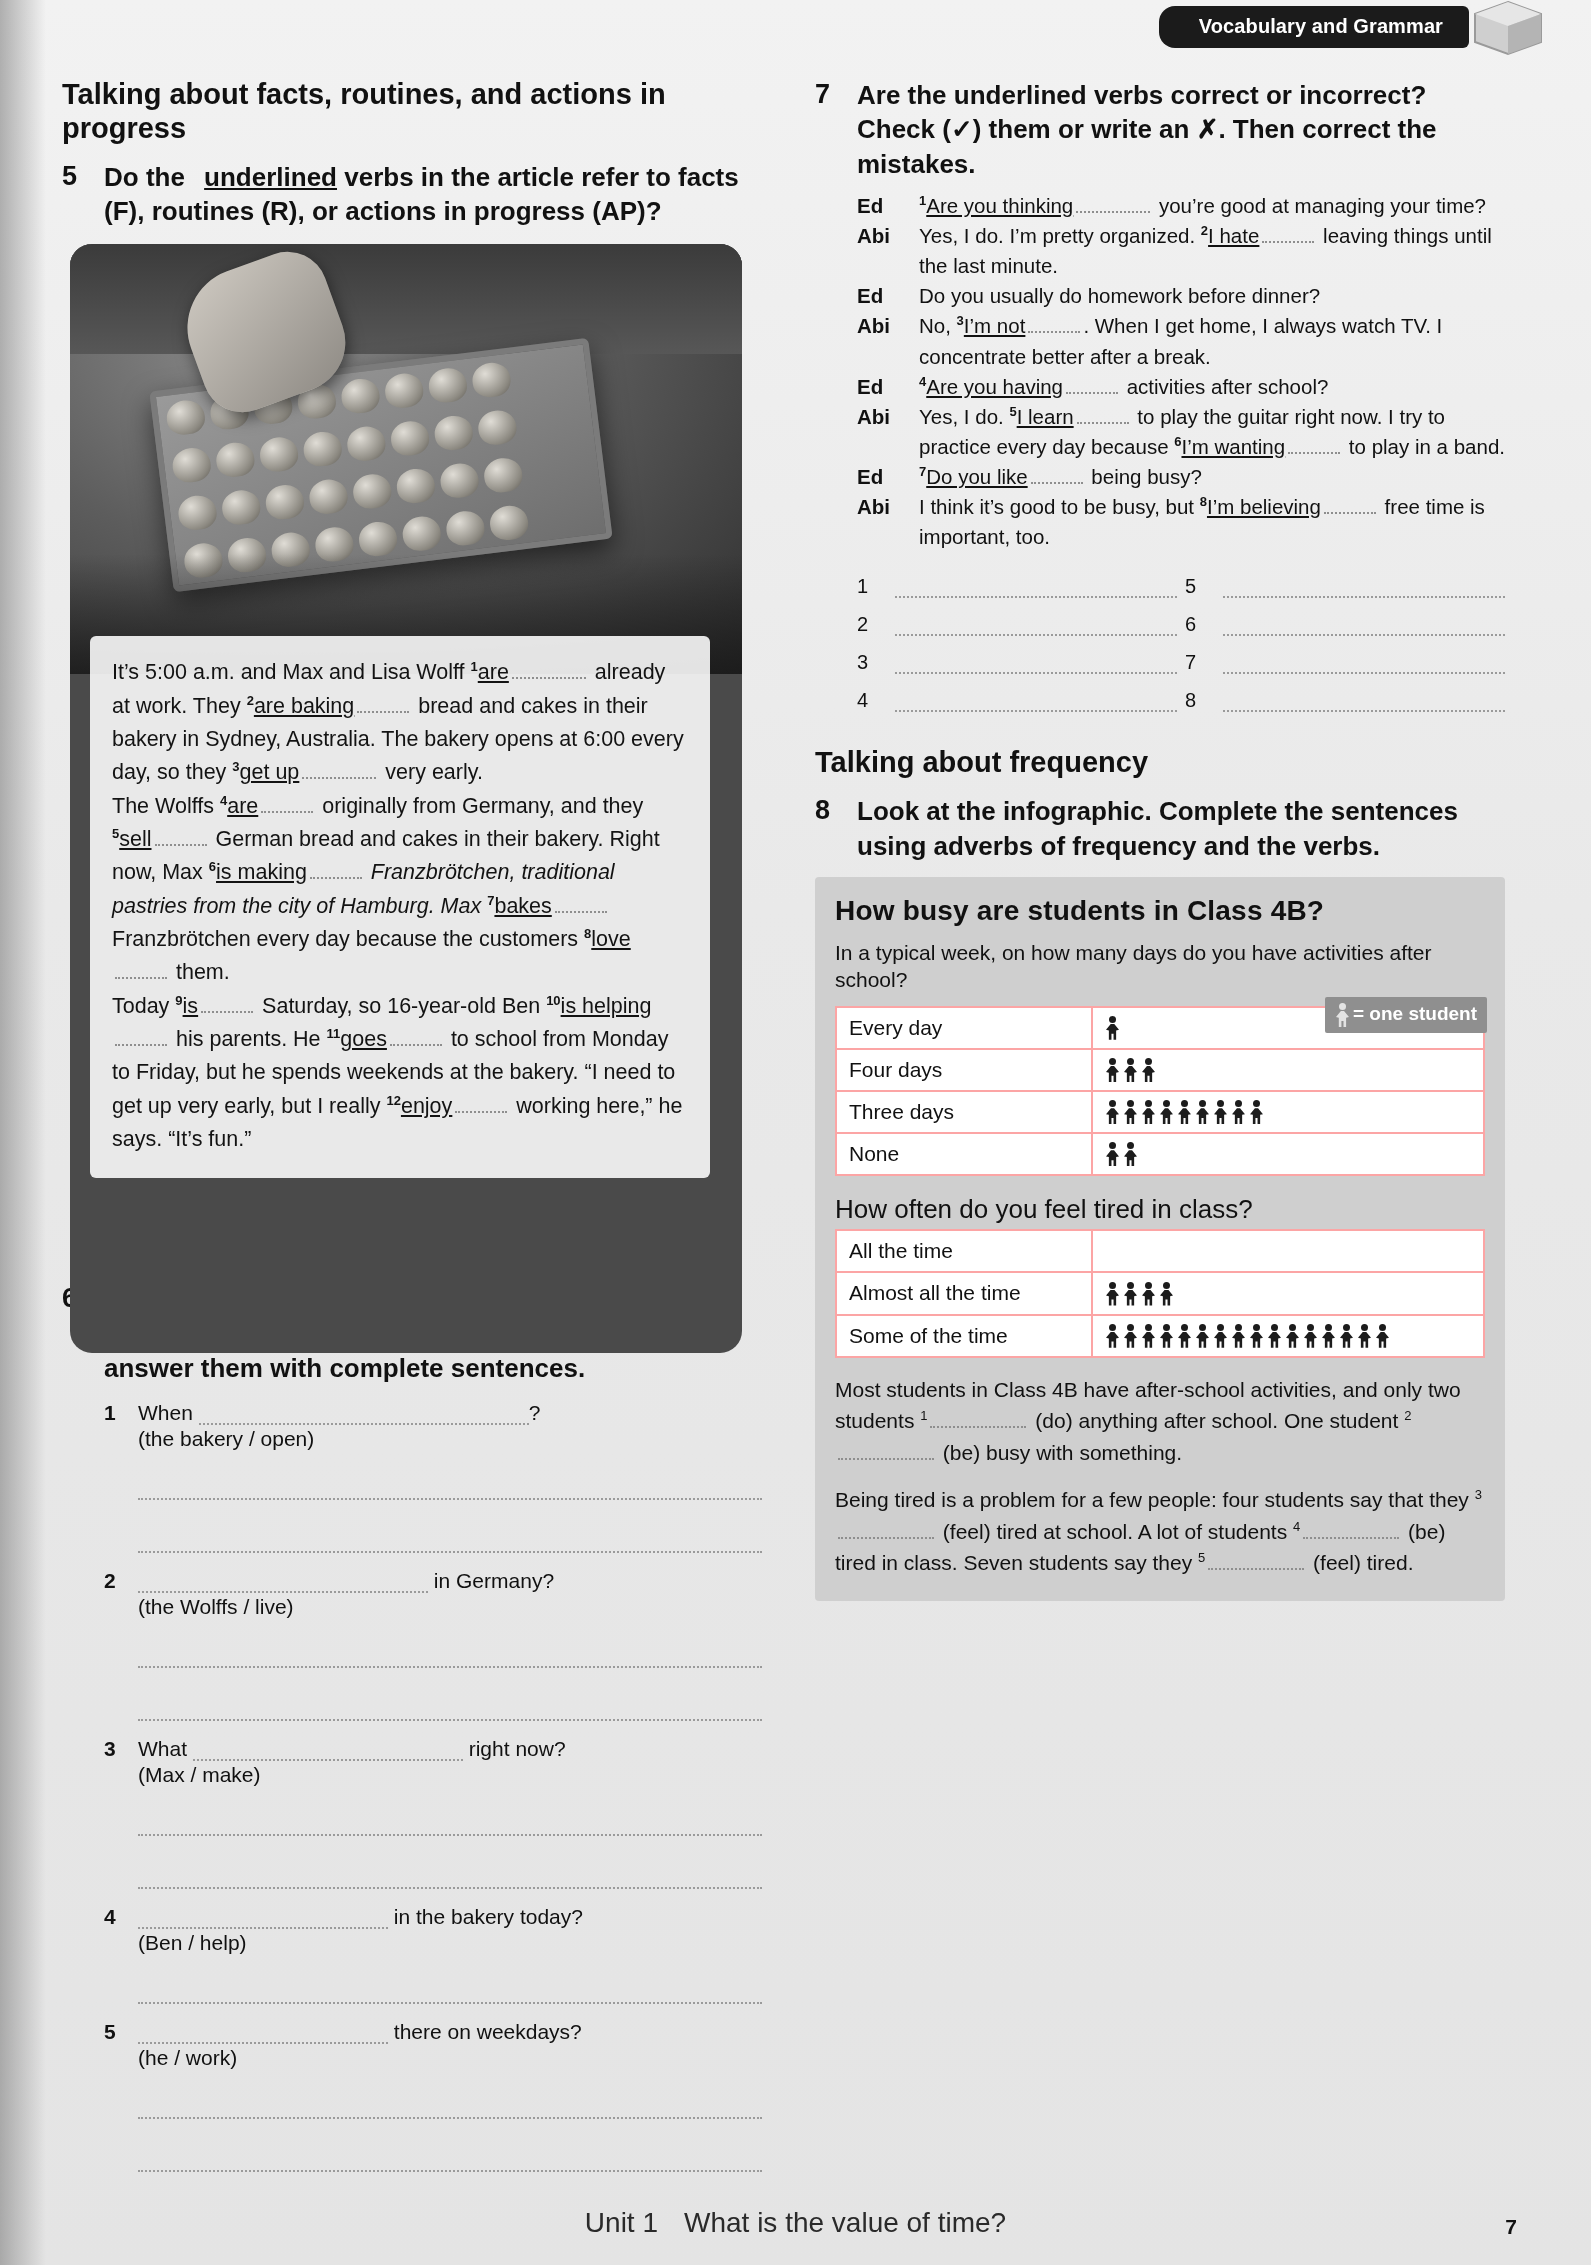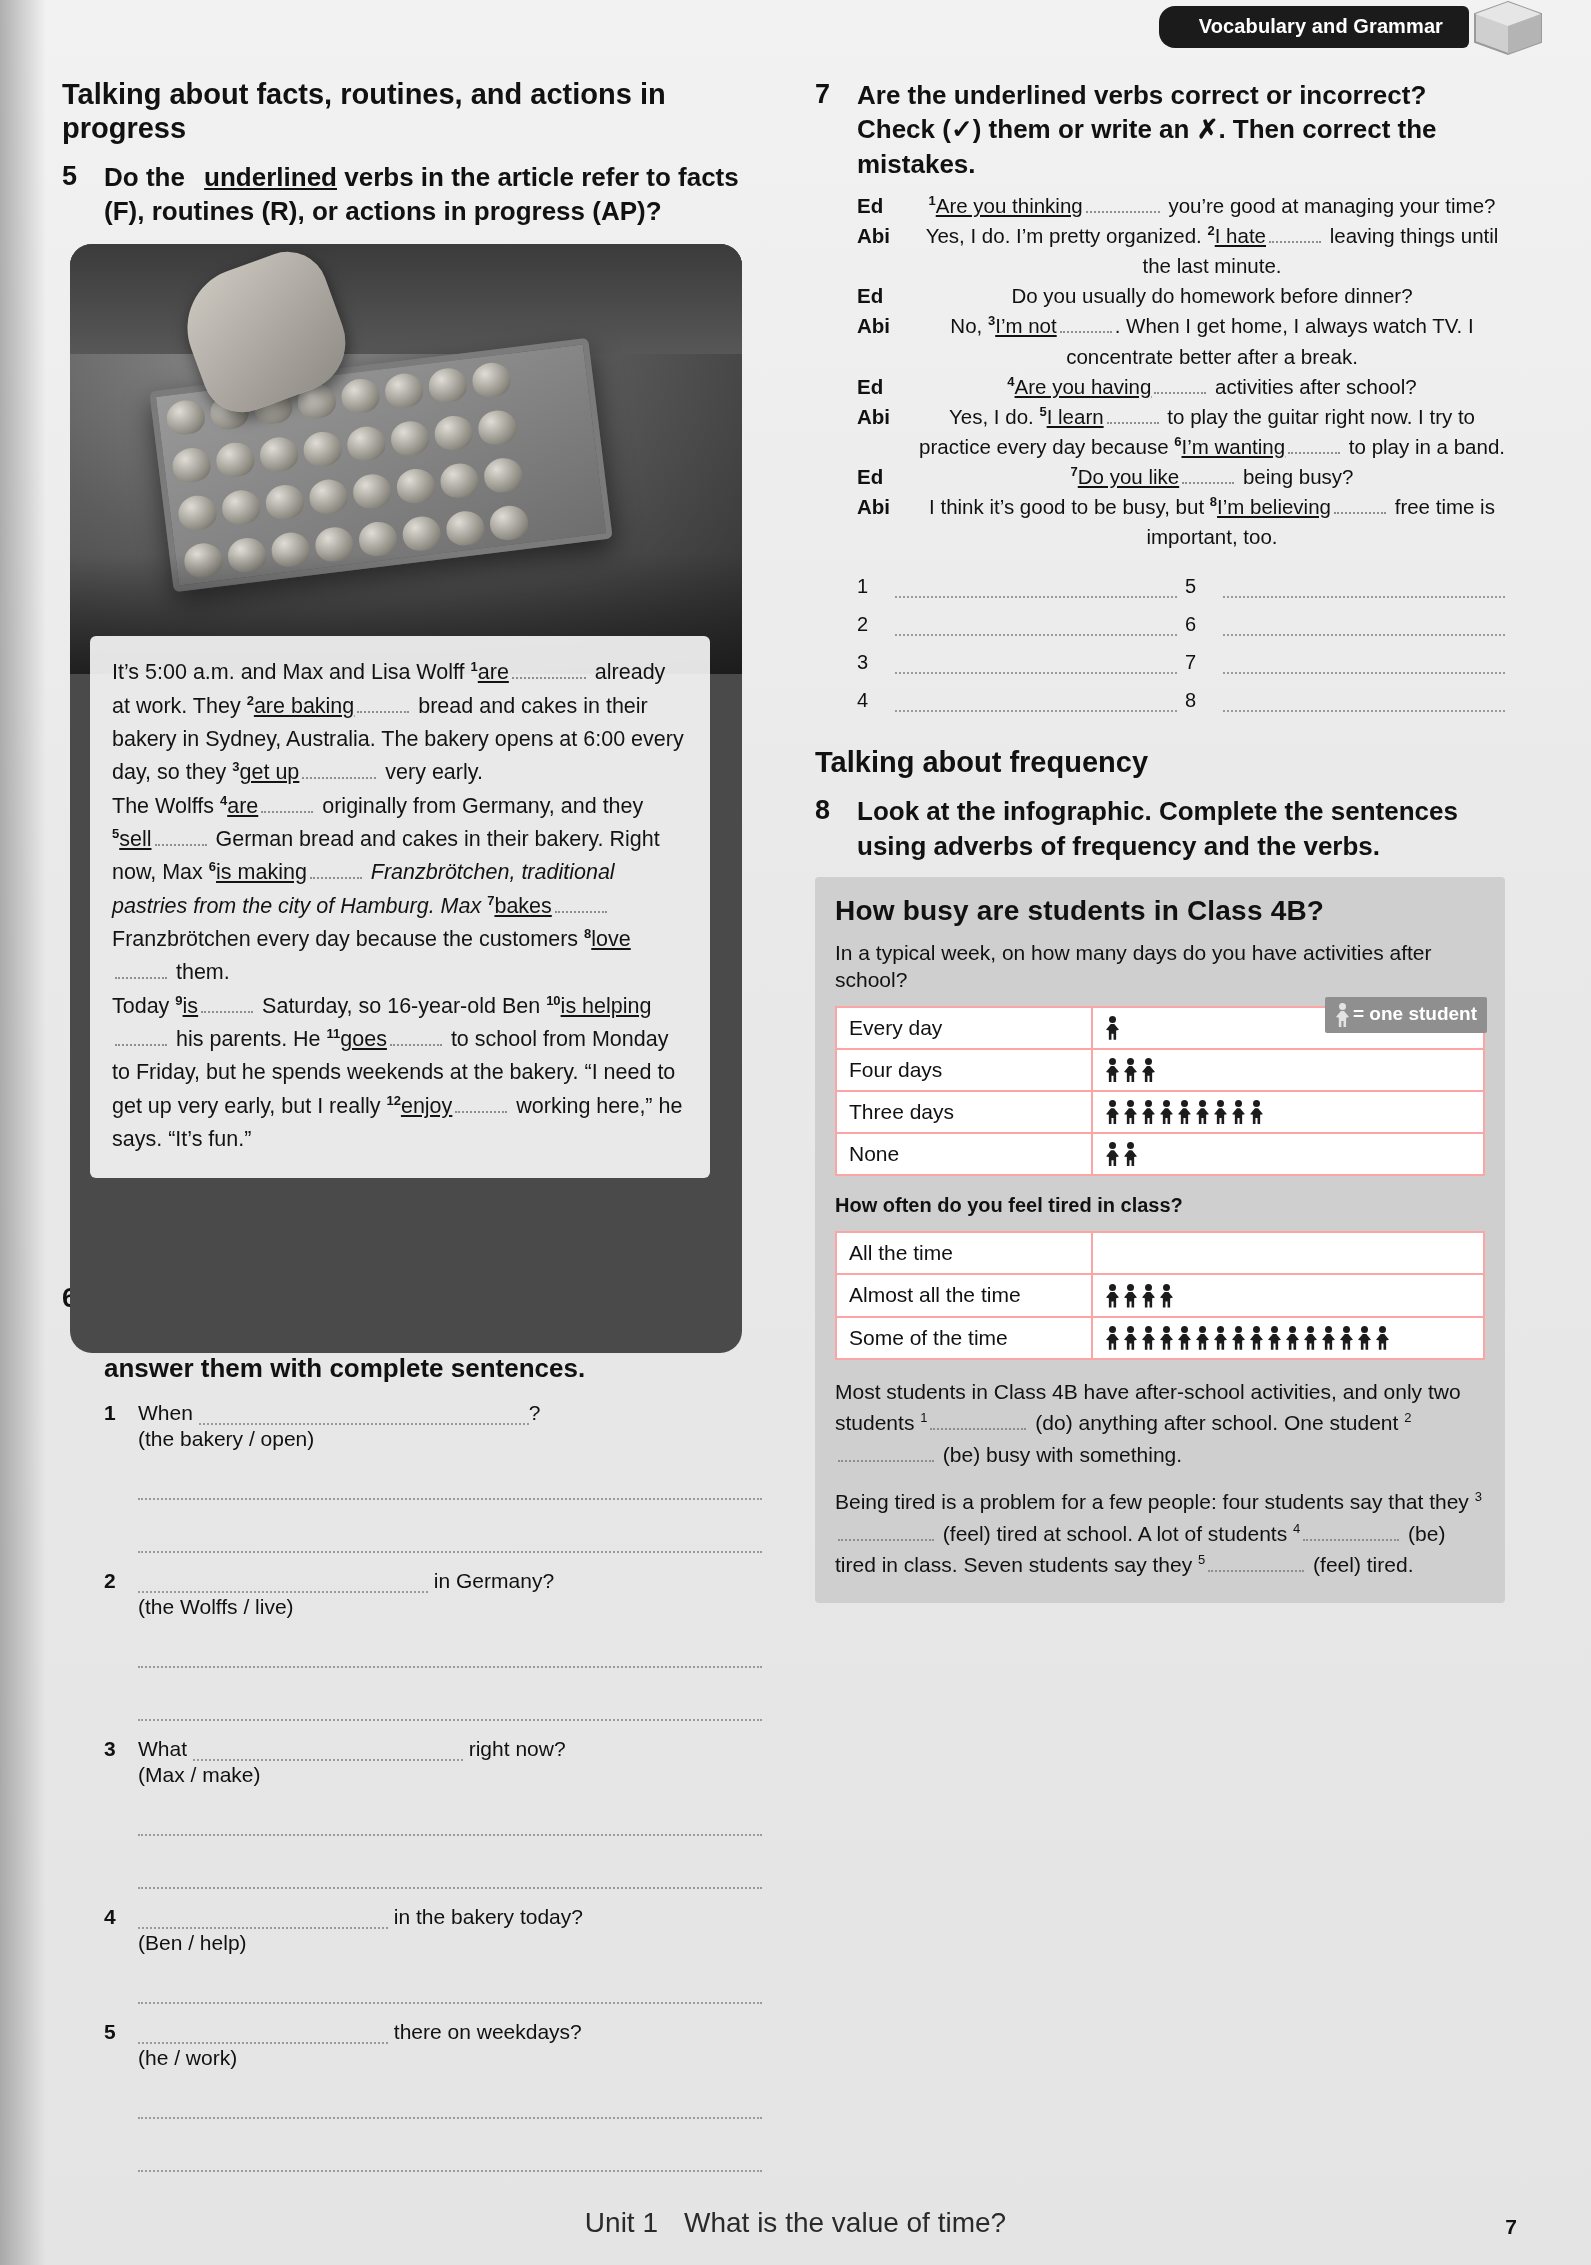--- a/index.html
+++ b/index.html
@@ -193,21 +193,21 @@
     margin-left: 34px;
   }
 
   
   .dlg { margin-top: 10px; font-size: 20.5px; line-height: 1.47; }
   .dlg-row { display: flex; }
   .dlg-sp {
     width: 62px; flex: 0 0 62px;
     font-weight: bold;
   }
-  .dlg-tx { flex: 1; text-align: center; }
+  .dlg-tx { flex: 1; }
   .dlg-tx .u { text-decoration: underline; }
   .dlg-tx sup { font-size: 13px; font-weight: bold; vertical-align: super; }
 
   
   .ansgrid {
     margin-top: 22px;
     display: grid;
     grid-template-columns: 30px 1fr 30px 1fr;
     row-gap: 14px;
     column-gap: 8px;
@@ -276,21 +276,21 @@
     width: 7px; height: 7px; border-radius: 50%;
     background: #1c1c1c;
   }
   .person:after {
     content:"";
     position:absolute; left: 1px; top: 8px;
     width: 13px; height: 16px;
     background: #1c1c1c;
     clip-path: polygon(38% 0, 62% 0, 100% 38%, 78% 42%, 78% 100%, 58% 100%, 58% 62%, 42% 62%, 42% 100%, 22% 100%, 22% 42%, 0 38%);
   }
-  .q2 { margin: 18px 0 14px 0; font-size: 20px; font-weight: bold; }
+  .q2 { margin: 18px 0 4px 0; font-size: 26px; font-weight: normal; }
   .info-text {
     margin-top: 16px;
     font-size: 21px;
     line-height: 1.5;
   }
   .info-text sup { font-size: 13px; vertical-align: super; }
 
   
   .footer {
     position: absolute;

